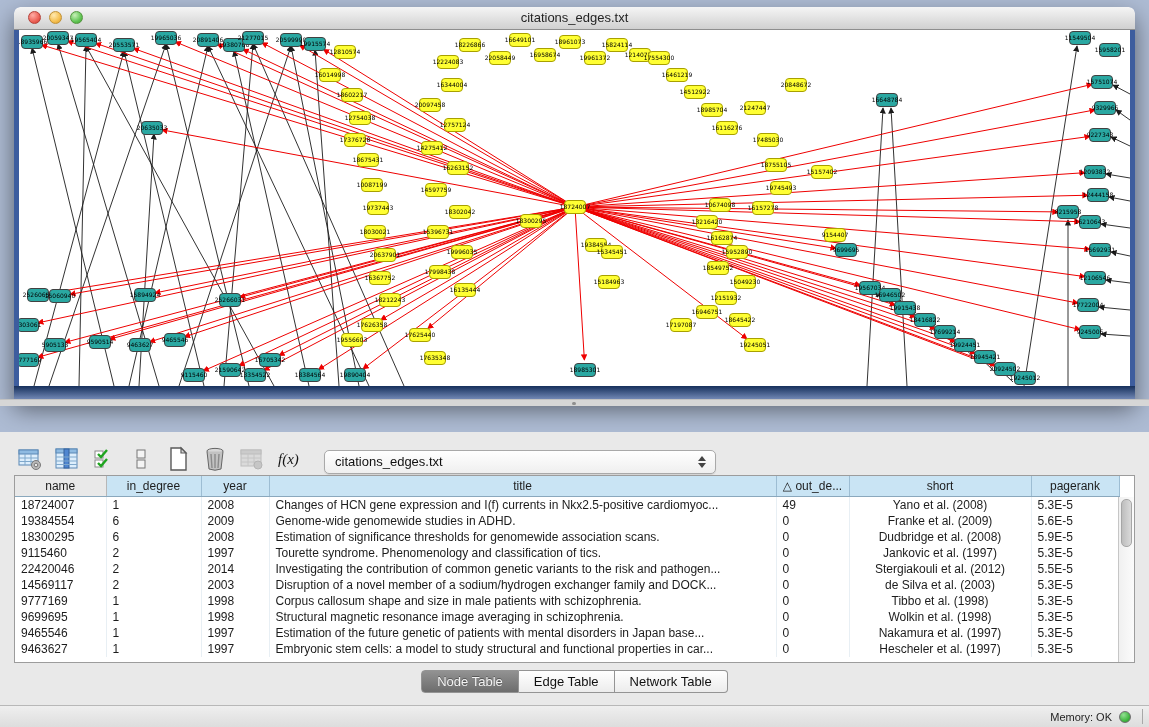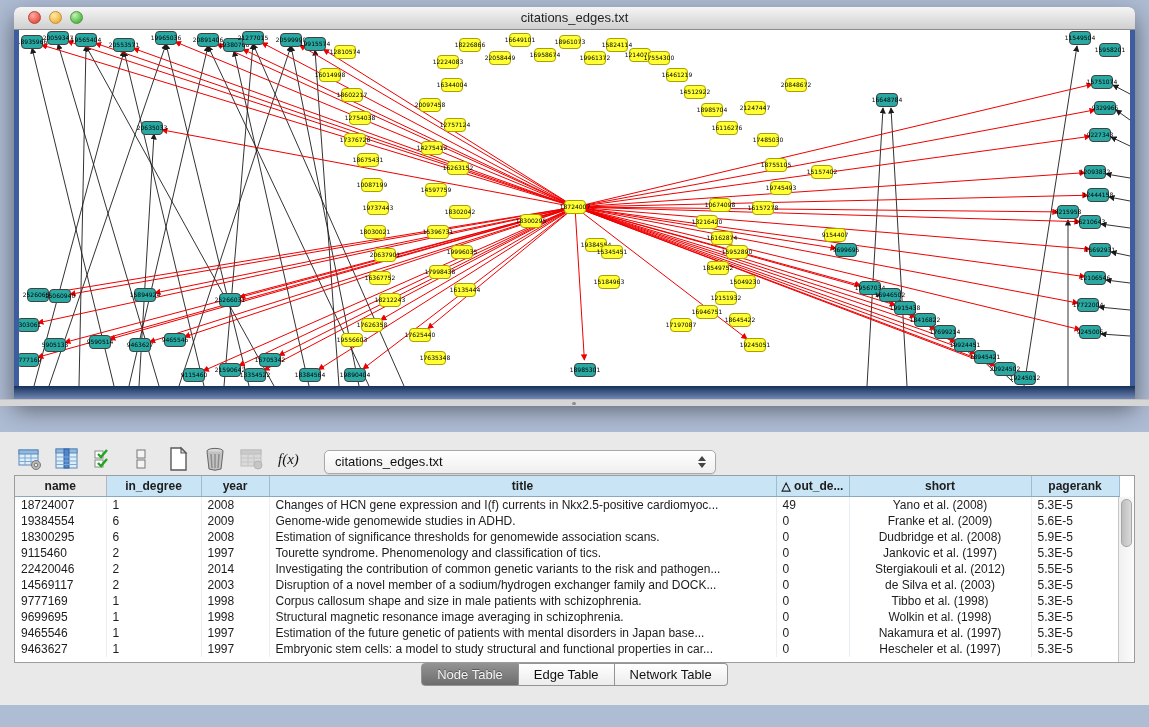--- a/index.html
+++ b/index.html
@@ -47,33 +47,33 @@
   .select .sval{line-height:22px;padding-left:10px;font-size:13px;color:#111;}
   .updn{position:absolute;right:8px;top:4px;width:9px;height:14px;}
   .updn b{position:absolute;left:0;width:0;height:0;border-left:4.5px solid transparent;border-right:4.5px solid transparent;}
   .updn .u{top:1px;border-bottom:5px solid #444;}
   .updn .d{bottom:1px;border-top:5px solid #444;}
   
   .table-wrap{position:relative;margin:1px 14px 0 14px;height:188px;background:#fff;
               border:1px solid #9c9c9c;box-sizing:border-box;overflow:hidden;}
   table.tbl{border-collapse:collapse;table-layout:fixed;width:1104px;}
   .tbl th{height:20px;background:#c9e4f4;border-right:1px solid #9dbdd3;border-bottom:1px solid #8aa8bd;
-          font-weight:bold;font-size:12px;color:#1d1d1d;padding:0;overflow:hidden;white-space:nowrap;}
+          font-weight:normal;font-size:12px;color:#1d1d1d;padding:0;overflow:hidden;white-space:nowrap;}
   .tbl th.c0{background:#e9e9e9;border-right:1px solid #b7b7b7;}
   .tbl td{height:16px;line-height:16px;font-size:12px;color:#1c1c1c;padding:0 0 0 6px;
           white-space:nowrap;overflow:hidden;border-right:1px solid #e8eff4;}
   .tbl td.c5{text-align:center;padding:0;}
   col.c0{width:91px;} col.c1{width:95px;} col.c2{width:68px;} col.c3{width:507px;}
   col.c4{width:73px;} col.c5{width:182px;} col.c6{width:88px;}
   .vscroll{position:absolute;top:21px;right:0;bottom:0;width:15px;
            background:linear-gradient(90deg,#f0f0f0,#fbfbfb);border-left:1px solid #c6c6c6;}
   .thumb{position:absolute;top:2px;left:2px;width:9px;height:46px;border-radius:5px;
          background:linear-gradient(90deg,#bdbdbd,#dadada);border:1px solid #a6a6a6;}
   
-  .tabs{display:flex;justify-content:center;}
+  .tabs{margin-top:7px;display:flex;justify-content:center;}
   .seg{height:21px;line-height:21px;padding:0 15px;font-size:13px;color:#111;
        background:linear-gradient(#ffffff,#ececec);border:1px solid #949494;border-left:none;}
   .seg:first-child{border-left:1px solid #949494;border-radius:4px 0 0 4px;}
   .seg:last-child{border-radius:0 4px 4px 0;}
   .seg.sel{background:linear-gradient(#929292,#6d6d6d);color:#f3f3f3;text-shadow:0 -1px 0 rgba(0,0,0,.35);}
   
   .statusbar{position:absolute;bottom:0;left:0;width:100%;height:22px;
              background:linear-gradient(#efefef,#dddddd);border-top:1px solid #b8b8b8;box-sizing:border-box;}
   .status-right{position:absolute;right:6px;top:0;height:21px;display:flex;align-items:center;gap:7px;
                 font-size:11px;color:#1f1f1f;}
@@ -864,13 +864,20 @@
       </div>
     </div>
 
     <div class="tabs">
         <span class="seg sel">Node Table</span>
         <span class="seg">Edge Table</span>
         <span class="seg">Network Table</span>
       </div>
   </div>
 
+  <div class="statusbar">
+    <div class="status-right">
+      <span>Memory: OK</span>
+      <span class="memdot"></span>
+      <span class="vdiv"></span>
+    </div>
+  </div>
 </div>
 
 </body></html>

